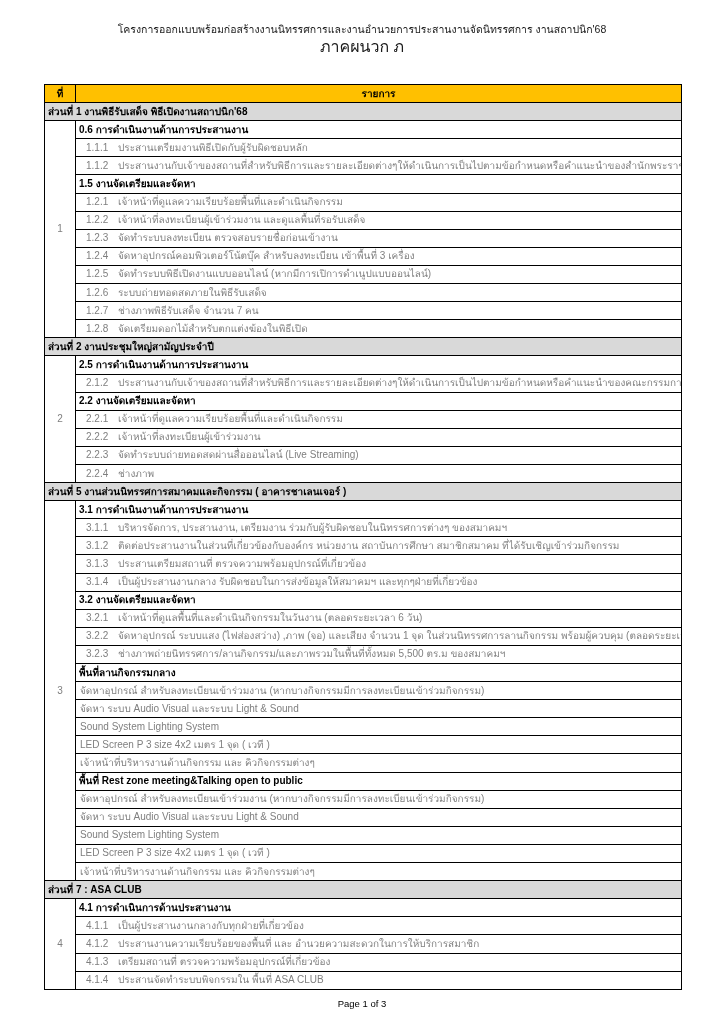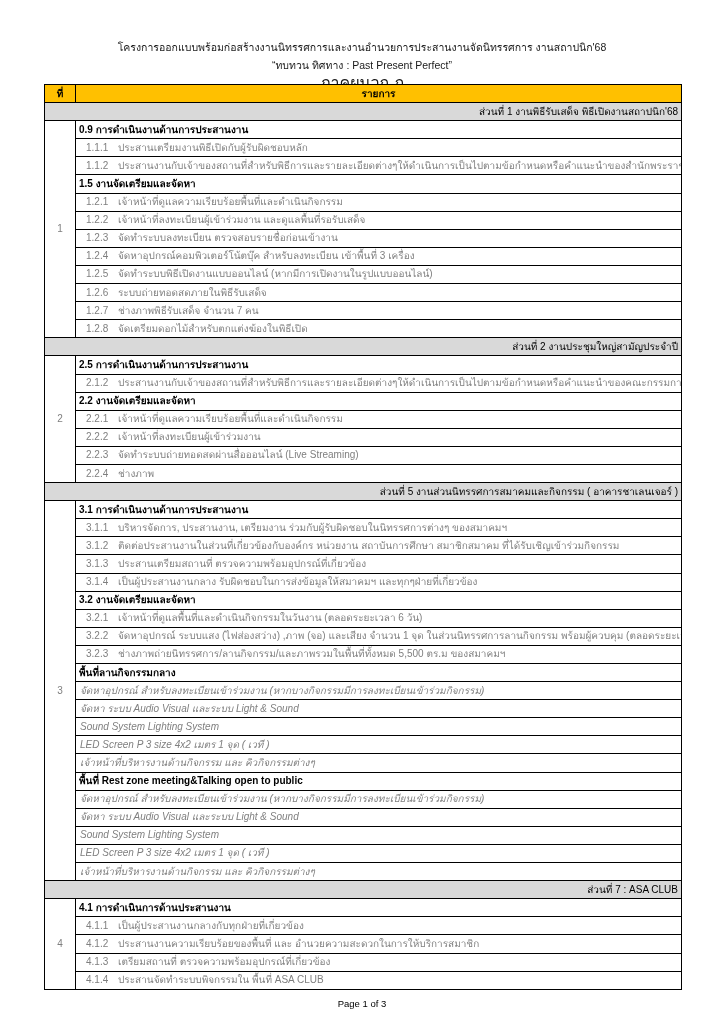--- a/index.html
+++ b/index.html
@@ -4,21 +4,21 @@
 <style>
   html,body{margin:0;padding:0;background:#e8e8e8;}
   .page{
     position:relative;
     width:724px;height:1024px;
     background:#ffffff;
     font-family:"Liberation Sans", sans-serif;
     color:#1a1a1a;
     overflow:hidden;
   }
-  .doc-head{position:absolute;top:20px;left:0;width:724px;text-align:center;margin-top:18px;}
+  .doc-head{position:absolute;top:20px;left:0;width:724px;text-align:center;}
   .doc-head .line1{font-size:10.5px;line-height:18px;}
   .doc-head .line2{font-size:10.5px;line-height:18px;}
   .doc-head .line3{font-size:16px;line-height:18px;}
   .tbl-wrap{position:absolute;left:44px;top:84px;width:638px;}
   table.checklist{
     border-collapse:collapse;
     width:638px;
     table-layout:fixed;
   }
   table.checklist col.c-no{width:31px;}
@@ -34,49 +34,48 @@
   }
   th.colhead{
     background:var(--accent-yellow,#FFC000);
     font-weight:bold;
     text-align:center;
     font-size:10.5px;
     color:#000;
   }
   td.section{
     background:var(--section-gray,#D9D9D9);
-    text-align:right;
-    font-weight:normal;
+    text-align:left;
+    font-weight:bold;
     color:#000;
     font-size:10px;
   }
   td.numcell{
     vertical-align:top;
     text-align:center;
     color:var(--muted,#7F7F7F);
     padding-top:3px;
     font-size:10px;
   }
   td.cell.group{font-weight:bold;color:#000;}
   td.cell.item, td.cell.plain{color:var(--muted,#7F7F7F);}
   td.cell.item .rnum{display:inline-block;min-width:32px;padding-left:7px;}
-  td.cell.plain{padding-left:4px;font-style:italic;}
+  td.cell.plain{padding-left:4px;}
   .page-footer{
     position:absolute;left:0;top:998px;width:724px;
     text-align:center;font-size:9.5px;color:#000;
   }
 </style>
 </head>
 <body>
 
 <div class="page">
 
   <div class="doc-head">
     <div class="line1">โครงการออกแบบพร้อมก่อสร้างงานนิทรรศการและงานอำนวยการประสานงานจัดนิทรรศการ งานสถาปนิก'68</div>
-    <div class="line2">“ทบทวน ทิศทาง : Past Present Perfect”</div>
     <div class="line3">ภาคผนวก ภ</div>
   </div>
 
   <div class="tbl-wrap">
     <table class="checklist">
       <colgroup>
           <col class="c-no">
           <col>
         </colgroup>
       <thead>
@@ -84,21 +83,21 @@
           <th class="colhead">ที่</th>
           <th class="colhead">รายการ</th>
         </tr>
       </thead>
       <tbody>
           <tr>
             <td colspan="2" class="section">ส่วนที่ 1 งานพิธีรับเสด็จ พิธีเปิดงานสถาปนิก'68</td>
           </tr>
           <tr>
             <td class="numcell" rowspan="12">1</td>
-            <td class="cell group">0.9 การดำเนินงานด้านการประสานงาน</td>
+            <td class="cell group">0.6 การดำเนินงานด้านการประสานงาน</td>
           </tr>
           <tr>
             <td class="cell item"><span class="rnum">1.1.1</span><span>ประสานเตรียมงานพิธีเปิดกับผู้รับผิดชอบหลัก</span></td>
           </tr>
           <tr>
             <td class="cell item"><span class="rnum">1.1.2</span><span>ประสานงานกับเจ้าของสถานที่สำหรับพิธีการและรายละเอียดต่างๆให้ดำเนินการเป็นไปตามข้อกำหนดหรือคำแนะนำของสำนักพระราชวัง</span></td>
           </tr>
           <tr>
             <td class="cell group">1.5 งานจัดเตรียมและจัดหา</td>
           </tr>
@@ -108,21 +107,21 @@
           <tr>
             <td class="cell item"><span class="rnum">1.2.2</span><span>เจ้าหน้าที่ลงทะเบียนผู้เข้าร่วมงาน และดูแลพื้นที่รอรับเสด็จ</span></td>
           </tr>
           <tr>
             <td class="cell item"><span class="rnum">1.2.3</span><span>จัดทำระบบลงทะเบียน ตรวจสอบรายชื่อก่อนเข้างาน</span></td>
           </tr>
           <tr>
             <td class="cell item"><span class="rnum">1.2.4</span><span>จัดหาอุปกรณ์คอมพิวเตอร์โน้ตบุ๊ค สำหรับลงทะเบียน เข้าพื้นที่ 3 เครื่อง</span></td>
           </tr>
           <tr>
-            <td class="cell item"><span class="rnum">1.2.5</span><span>จัดทำระบบพิธีเปิดงานแบบออนไลน์ (หากมีการเปิดงานในรูปแบบออนไลน์)</span></td>
+            <td class="cell item"><span class="rnum">1.2.5</span><span>จัดทำระบบพิธีเปิดงานแบบออนไลน์ (หากมีการเปิการดำเนูปแบบออนไลน์)</span></td>
           </tr>
           <tr>
             <td class="cell item"><span class="rnum">1.2.6</span><span>ระบบถ่ายทอดสดภายในพิธีรับเสด็จ</span></td>
           </tr>
           <tr>
             <td class="cell item"><span class="rnum">1.2.7</span><span>ช่างภาพพิธีรับเสด็จ จำนวน 7 คน</span></td>
           </tr>
           <tr>
             <td class="cell item"><span class="rnum">1.2.8</span><span>จัดเตรียมดอกไม้สำหรับตกแต่งฆ้องในพิธีเปิด</span></td>
           </tr>

